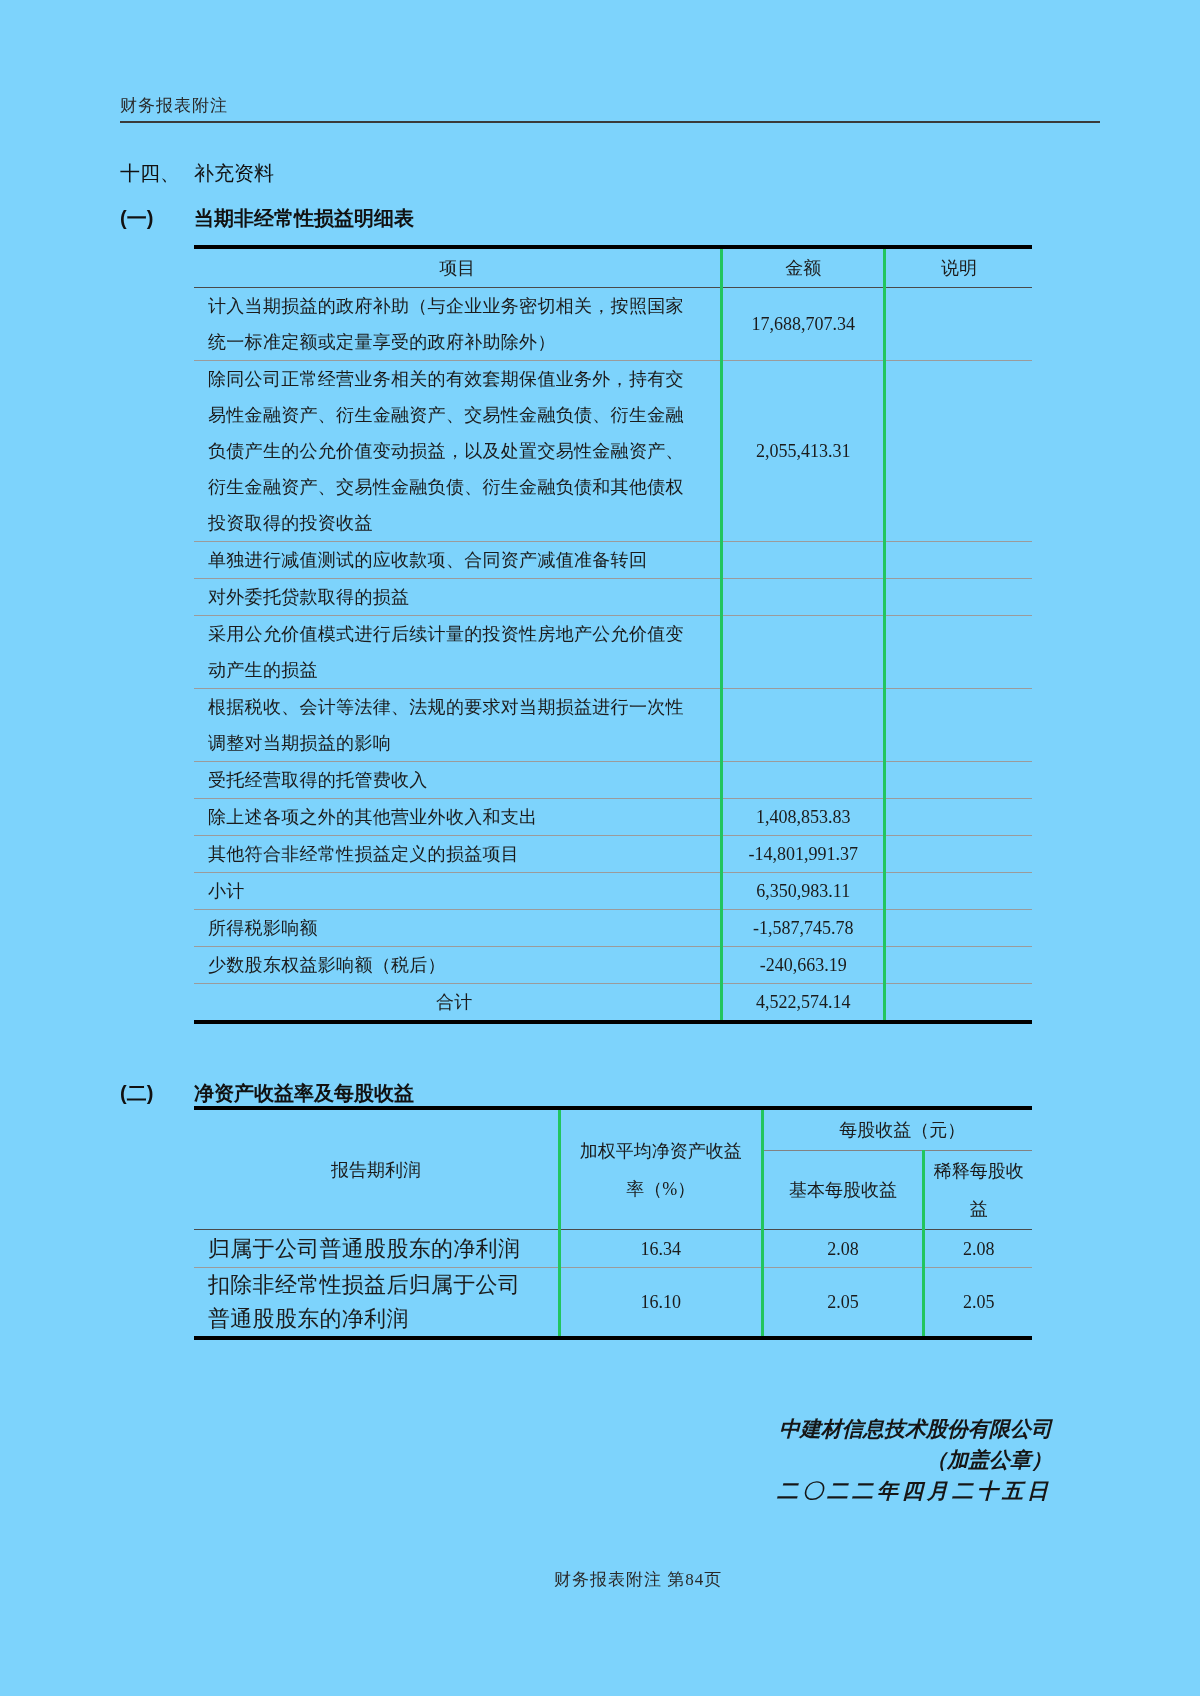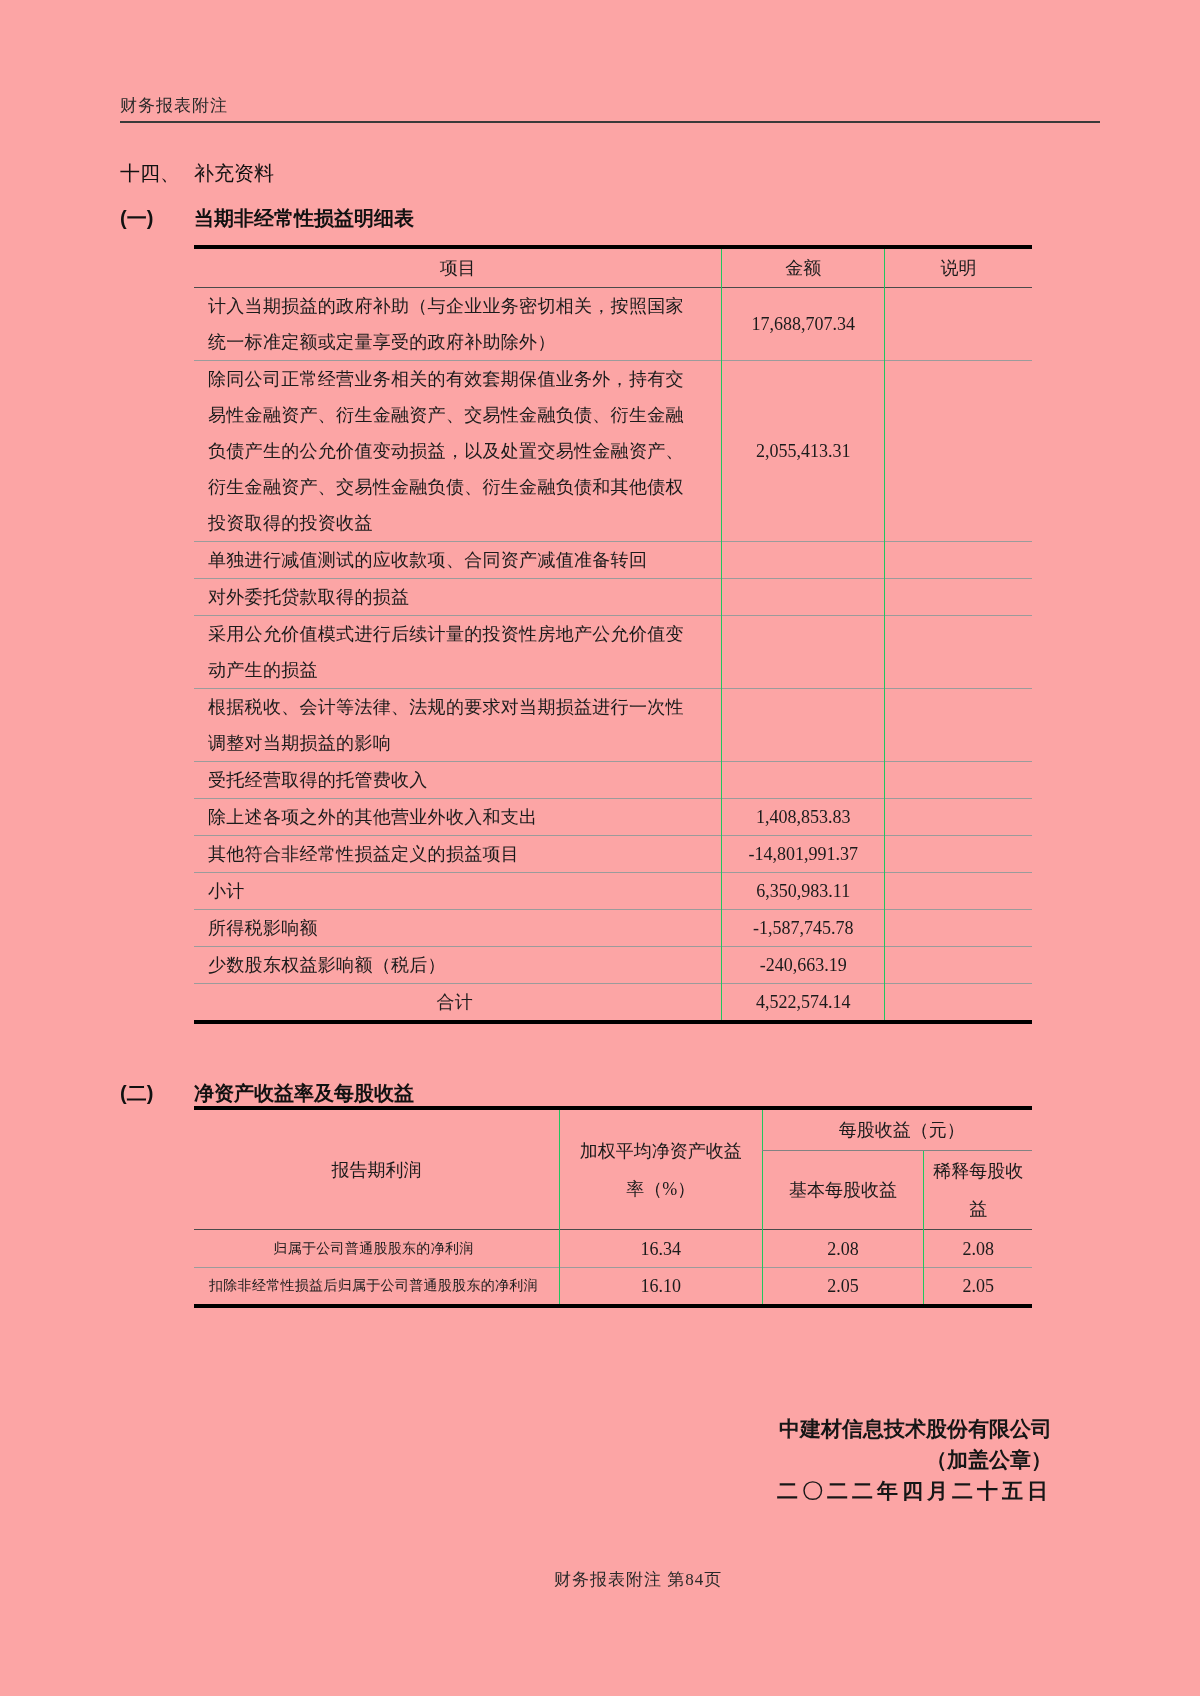--- a/index.html
+++ b/index.html
@@ -1,19 +1,19 @@
 <!DOCTYPE html>
 <html><head>
 <meta charset="utf-8">
 <style>
   html, body { margin:0; padding:0; background:#ffffff; }
   .sheet {
     position:relative;
     width:1200px; height:1696px;
-    background:#fca5a5;
+    background:#7dd3fc;
     font-family:"Liberation Serif","DejaVu Serif",serif;
     color:#1b1b1b;
     overflow:hidden;
   }
 
   
   .doc-header {
     position:absolute; left:120px; top:94px;
     font-size:17px; letter-spacing:1px; color:#2a2a2a;
   }
@@ -50,49 +50,49 @@
   .doc-table th {
     font-weight:normal; text-align:center;
     height:36px; line-height:36px; font-size:18px;
   }
   .doc-table td {
     vertical-align:middle; line-height:36px;
   }
   .t1 thead tr { border-bottom:1.5px solid #4a4a4a; }
   .t1 tbody tr { border-bottom:1px solid #9b9b9b; }
   .t1 tbody tr:last-child { border-bottom:none; }
-  .bl { border-left:1px solid #22c55e; }
+  .bl { border-left:3px solid #22c55e; }
 
   .t1 td.item {
     text-align:left; padding:0 20px 0 14px;
     font-size:18px; letter-spacing:0.3px;
   }
   .t1 td.amount, .t2 td.val { text-align:center; padding:0 4px; }
   .t1 td.note { padding:0 6px; }
   .t1 td.center-item { text-align:center; }
   .t1 td.item, .t1 td.amount, .t1 td.note { height:36px; }
 
   .t2 tr.h2 { border-bottom:1.5px solid #4a4a4a; }
   .t2 tbody tr { border-bottom:1px solid #9b9b9b; }
   .t2 tbody tr:last-child { border-bottom:none; }
   .t2 th { height:38px; line-height:38px; }
   .t2 th.espan { border-bottom:1px solid #828282;padding-left:10px; }
   .t2 td.item {
-    text-align:center; padding:0 20px 0 14px;
-    font-size:14px; letter-spacing:0.3px; line-height:34px;
+    text-align:left; padding:0 20px 0 14px;
+    font-size:22px; letter-spacing:0.3px; line-height:34px;
   }
   .t2 .two-line span { display:block; line-height:38px; }
   .t2 tbody tr { height:38px; }
 
   
   .signature {
     position:absolute; right:148px; top:1414px;
     text-align:right; font-weight:bold; font-size:21px; color:#161616;
   }
-  .signature .sig-line { line-height:31px; }
+  .signature .sig-line { line-height:31px;font-style:italic; }
   .signature .sig-date { letter-spacing:4px; }
 
   
   .page-footer {
     position:absolute; left:0; top:1568px; width:100%;
     text-align:center; font-size:17px; letter-spacing:1px; color:#2a2a2a;padding-left:38px;
   }
 </style>
 </head>
 <body>

